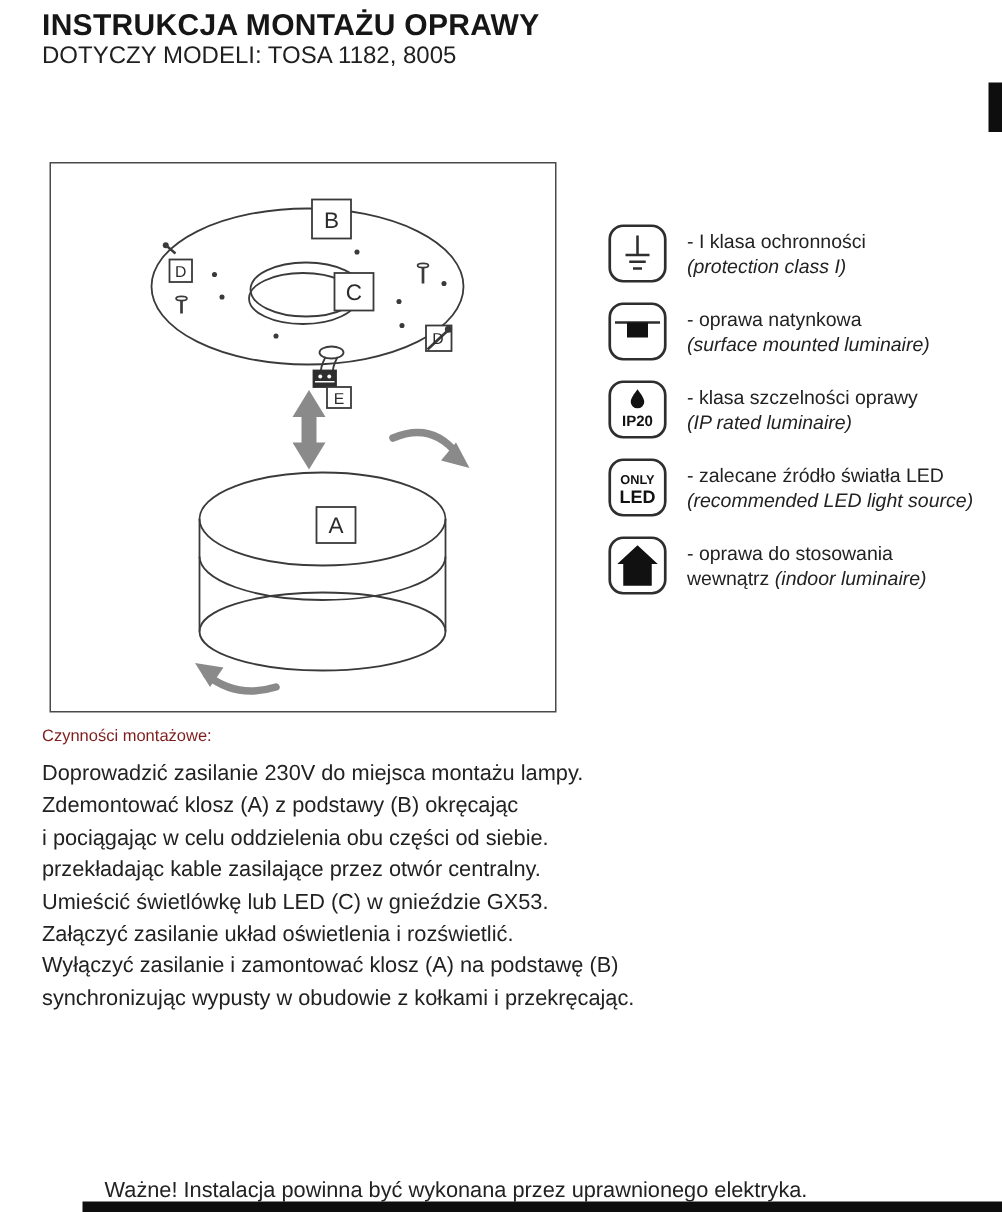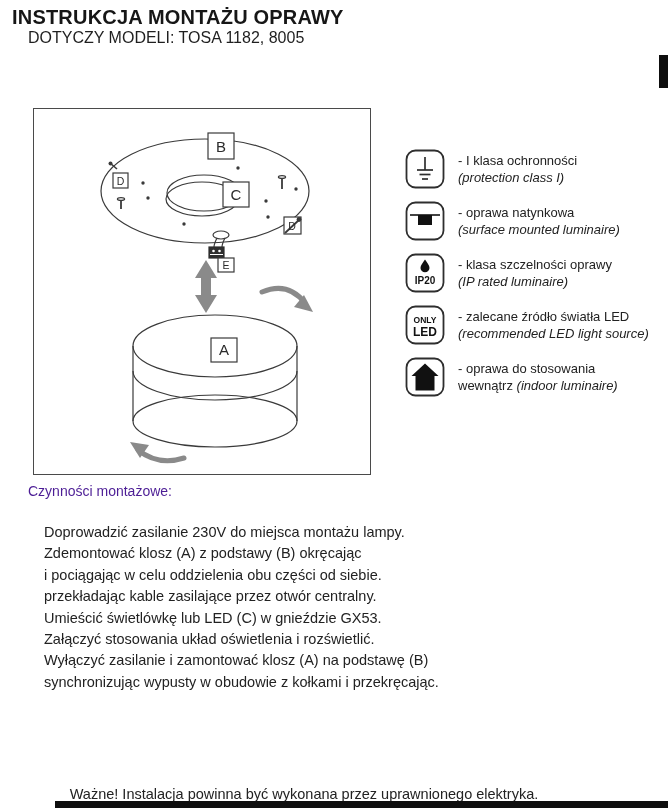--- a/index.html
+++ b/index.html
@@ -1,30 +1,30 @@
 <!DOCTYPE html>
 <html><head>
 <meta charset="utf-8">
 <style>
   html,body{margin:0;padding:0;background:#ffffff;}
   .page{position:relative;width:668px;height:808px;background:#ffffff;overflow:hidden;
         font-family:"Liberation Sans", sans-serif;color:#1f1f1f;}
-  .title{position:absolute;left:12px;top:6px;font-size:20px;font-weight:bold;color:#161616;letter-spacing:.2px;}
+  .title{position:absolute;left:28px;top:6px;font-size:20px;font-weight:bold;color:#161616;letter-spacing:.2px;}
   .subtitle{position:absolute;left:28px;top:29px;font-size:16px;color:#1f1f1f;}
   .diagram-panel{position:absolute;left:33px;top:108px;width:338px;height:367px;
                  border:1px solid #4a4a4a;background:#fff;box-sizing:border-box;}
   .features{position:absolute;left:405px;top:149px;width:255px;}
   .feature-row{display:flex;align-items:flex-start;margin-bottom:0;}
   .feature-row + .feature-row{margin-top:12px;}
   .f-icon{flex:0 0 40px;width:40px;height:40px;}
   .f-text{margin-left:13px;padding-top:3px;font-size:13px;line-height:17px;color:#222;}
   .f-sub{font-style:italic;}
   .steps{position:absolute;left:28px;top:481px;width:480px;}
-  .steps-heading{font-size:14px;line-height:21px;margin-bottom:20px;color:#4c1d95;}
-  .step-line{font-size:14.5px;line-height:21.4px;color:#222;white-space:nowrap;margin-left:16px;}
+  .steps-heading{font-size:11px;line-height:21px;margin-bottom:4px;color:#7f1d1d;}
+  .step-line{font-size:14.5px;line-height:21.4px;color:#222;white-space:nowrap;}
   .footer-note{position:absolute;left:0;top:786px;width:608px;text-align:center;
                font-size:14.5px;color:#222;}
   .hscrollbar{position:absolute;left:55px;top:801px;width:613px;height:7px;background:#0e0e0e;}
   .vscroll-thumb{position:absolute;left:659px;top:55px;width:9px;height:33px;background:#0e0e0e;}
   svg text{font-family:"Liberation Sans", sans-serif;}
   .lbl{font-size:15px;fill:#2b2b2b;}
   .lbl-sm{font-size:10.5px;fill:#2b2b2b;}
 </style>
 </head>
 <body>
@@ -179,21 +179,21 @@
 
   </div>
 
   <div class="steps">
     <div class="steps-heading">Czynności montażowe:</div>
     <div class="step-line">Doprowadzić zasilanie 230V do miejsca montażu lampy.</div>
     <div class="step-line">Zdemontować klosz (A) z podstawy (B) okręcając</div>
     <div class="step-line">i pociągając w celu oddzielenia obu części od siebie.</div>
     <div class="step-line">przekładając kable zasilające przez otwór centralny.</div>
     <div class="step-line">Umieścić świetlówkę lub LED (C) w gnieździe GX53.</div>
-    <div class="step-line">Załączyć stosowania układ oświetlenia i rozświetlić.</div>
+    <div class="step-line">Załączyć zasilanie układ oświetlenia i rozświetlić.</div>
     <div class="step-line">Wyłączyć zasilanie i zamontować klosz (A) na podstawę (B)</div>
     <div class="step-line">synchronizując wypusty w obudowie z kołkami i przekręcając.</div>
   </div>
 
   <div class="footer-note">Ważne! Instalacja powinna być wykonana przez uprawnionego elektryka.</div>
 
   <div class="hscrollbar"></div>
   <div class="vscroll-thumb"></div>
 
 </div>

